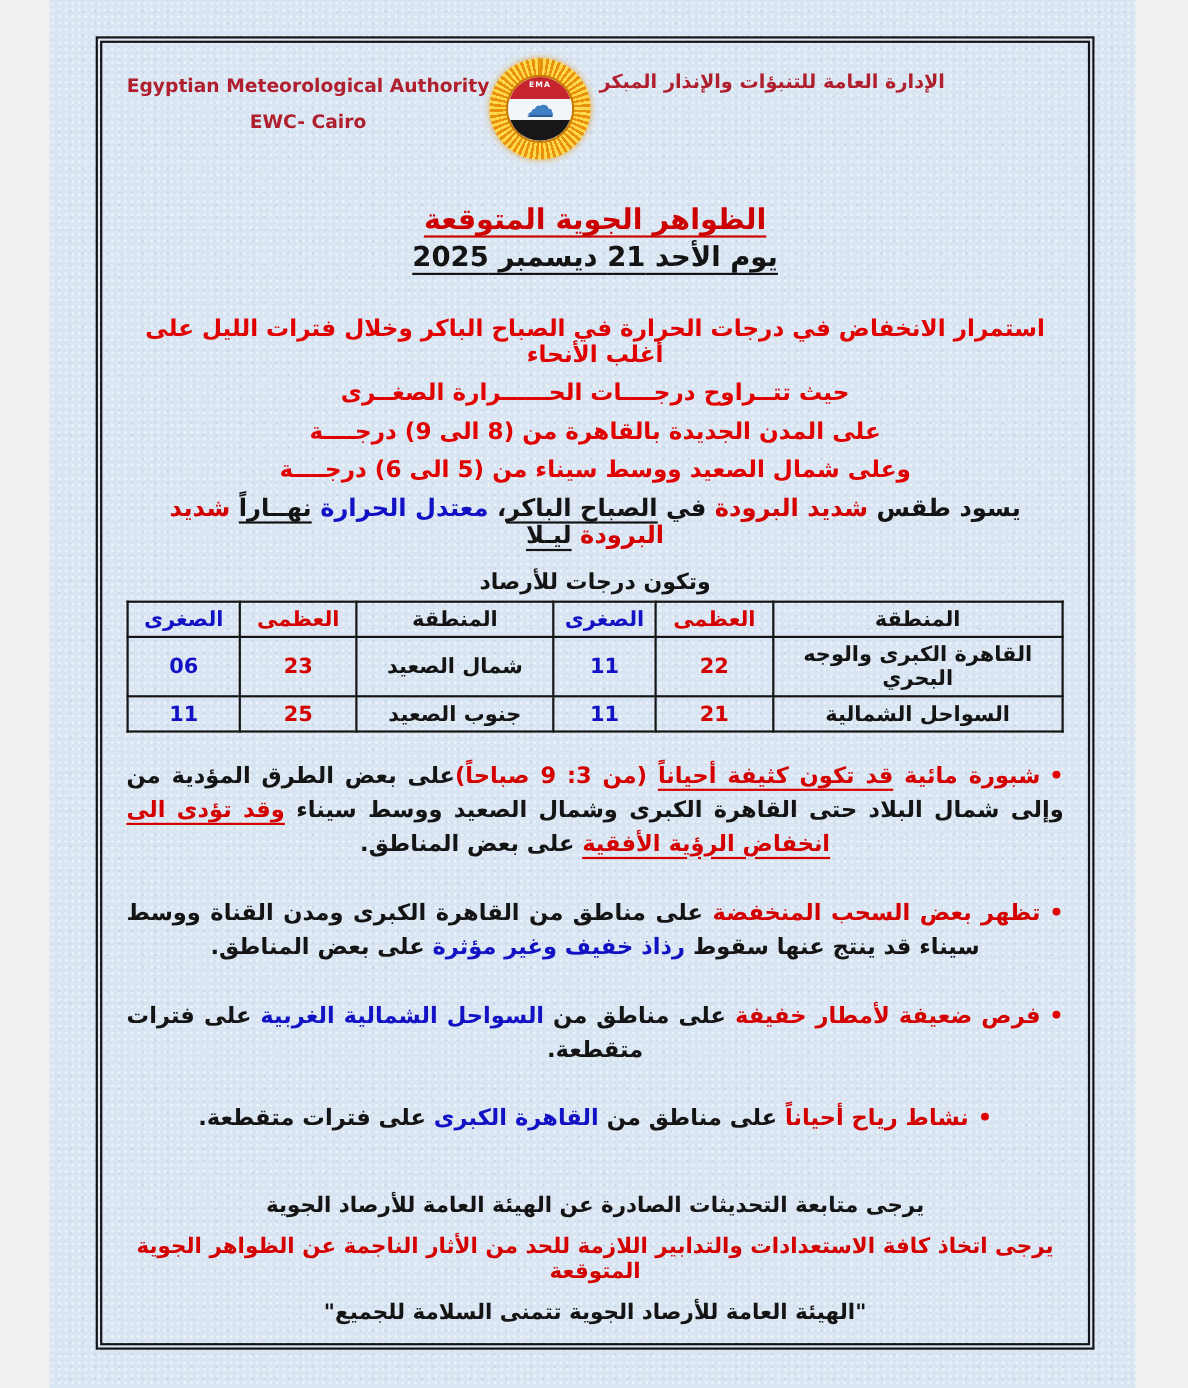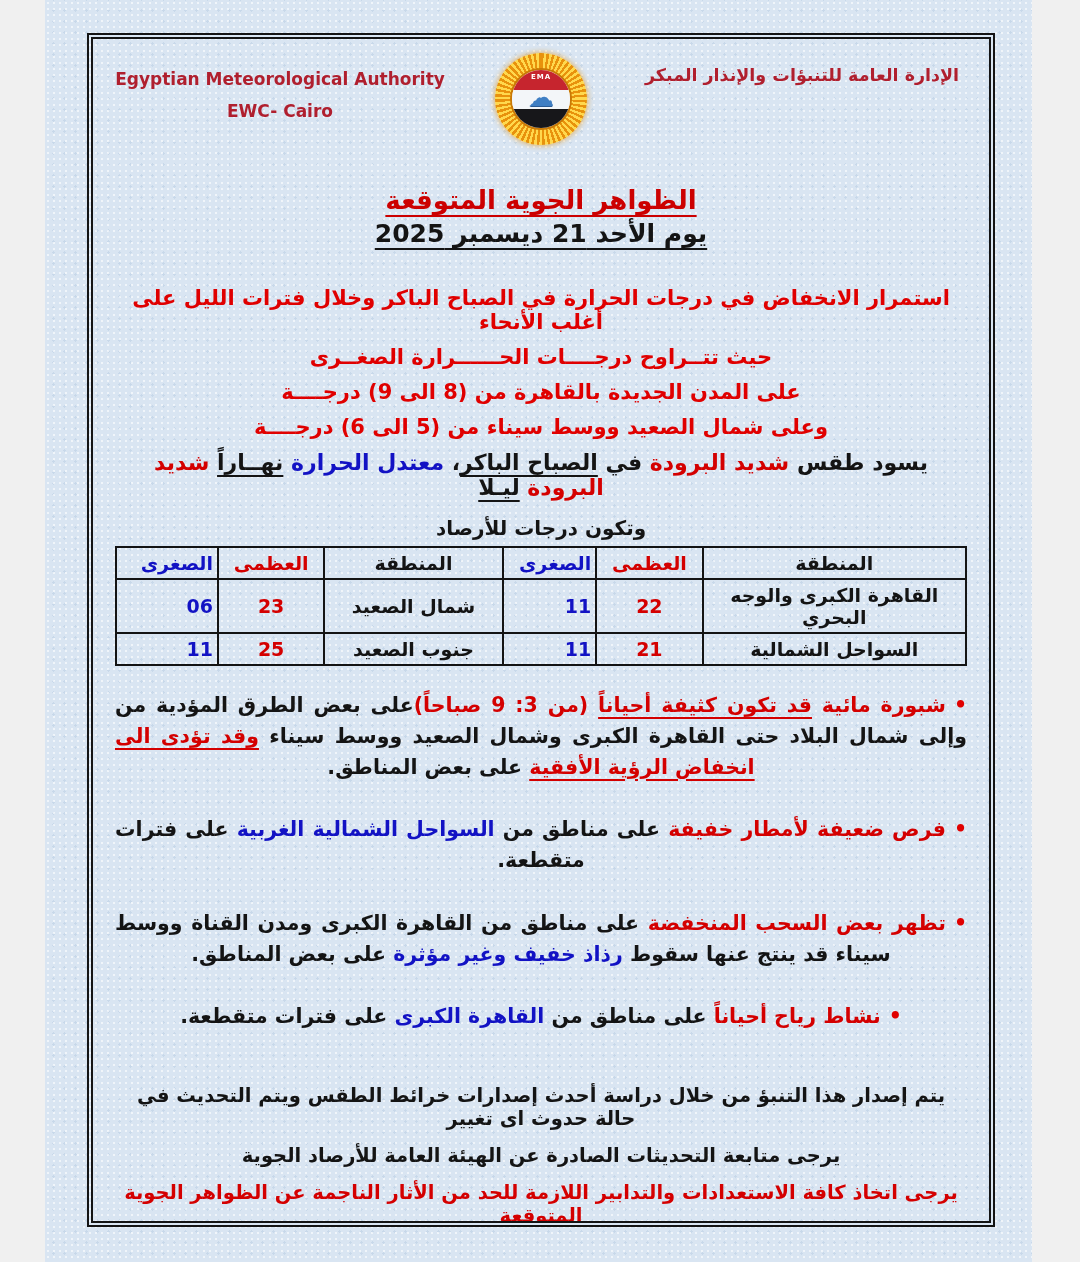--- a/index.html
+++ b/index.html
@@ -26,21 +26,21 @@
     border:2px solid #141414;
     padding:2px;
   }
   .frame-inner {
     width:100%; height:100%;
     border:2px solid #141414;
     padding:12px 22px 0 22px;
     overflow:hidden;
   }
   
-  .hdr { display:flex; direction:ltr; align-items:flex-start; justify-content:space-between; }
+  .hdr { display:flex; direction:ltr; align-items:flex-start; justify-content:flex-start; }
   .hdr-en { width:330px; text-align:center; color:#b01f2e; font-weight:bold; font-size:17px; line-height:1.9; padding-top:12px; }
   .hdr-ar { width:330px; text-align:center; color:#b01f2e; font-weight:bold; font-size:17.5px; line-height:1.9; padding-top:8px; direction:rtl; }
   
   .logo { width:92px; height:116px; margin-top:2px; position:relative; flex:0 0 auto; }
   .sun {
     width:92px; height:92px; border-radius:50%;
     background:repeating-conic-gradient(#e8920c 0deg 3.5deg, #ffd84d 3.5deg 7deg);
     display:flex; align-items:center; justify-content:center;
     box-shadow:0 0 6px rgba(230,150,20,.8);
   }
@@ -70,21 +70,21 @@
   }
   .intro { margin-top:38px; }
   .intro div { text-align:center; color:#e00000; font-weight:bold; font-size:21px; margin-bottom:11px; }
   .summary { text-align:center; font-weight:bold; font-size:22px; margin-top:6px; }
   .tbl-caption { text-align:center; color:#141414; font-weight:bold; font-size:20px; margin-top:16px; }
   
   table { width:100%; border-collapse:collapse; margin-top:6px; direction:rtl; }
   th,td { border:2px solid #141414; font-weight:bold; text-align:center; padding:4px 4px; font-size:19px; height:32px; }
   .seg.black, td.black, th.black { color:#141414; }
   .seg.red,  td.red,  th.red  { color:#d40000; }
-  .seg.blue, td.blue, th.blue { color:#1212c4;text-align:right; }
+  .seg.blue, td.blue, th.blue { color:#1212c4; }
   .seg.u { text-decoration:underline; text-underline-offset:5px; }
   
   .bullets { margin-top:24px; }
   .bullet {
     font-weight:bold; font-size:20.5px; line-height:1.5;
     text-align:justify; text-align-last:center;
     margin-bottom:32px;
   }
   .bullet-dot { color:#e00000; padding-left:8px; }
   
@@ -171,27 +171,26 @@
                 <td class="blue">11</td>
                 <td class="black">جنوب الصعيد</td>
                 <td class="red">25</td>
                 <td class="blue">11</td>
               </tr>
             </tbody>
         </table>
 
         <div class="bullets">
           <div class="bullet"><span class="bullet-dot">•</span><span><span class="seg red">شبورة مائية </span><span class="seg red u">قد تكون كثيفة أحياناً</span><span class="seg red"> (من 3: 9 صباحاً)</span><span class="seg black">على بعض الطرق المؤدية من وإلى شمال البلاد حتى القاهرة الكبرى وشمال الصعيد ووسط سيناء </span><span class="seg red u">وقد تؤدى الى انخفاض الرؤية الأفقية</span><span class="seg black"> على بعض المناطق.</span></span></div>
+          <div class="bullet"><span class="bullet-dot">•</span><span><span class="seg red">تظهر بعض السحب المنخفضة</span><span class="seg black"> على مناطق من القاهرة الكبرى ومدن القناة ووسط سيناء قد ينتج عنها سقوط </span><span class="seg blue">رذاذ خفيف وغير مؤثرة</span><span class="seg black"> على بعض المناطق.</span></span></div>
           <div class="bullet"><span class="bullet-dot">•</span><span><span class="seg red">فرص ضعيفة لأمطار خفيفة</span><span class="seg black"> على مناطق من </span><span class="seg blue">السواحل الشمالية الغربية</span><span class="seg black"> على فترات متقطعة.</span></span></div>
-          <div class="bullet"><span class="bullet-dot">•</span><span><span class="seg red">تظهر بعض السحب المنخفضة</span><span class="seg black"> على مناطق من القاهرة الكبرى ومدن القناة ووسط سيناء قد ينتج عنها سقوط </span><span class="seg blue">رذاذ خفيف وغير مؤثرة</span><span class="seg black"> على بعض المناطق.</span></span></div>
           <div class="bullet"><span class="bullet-dot">•</span><span><span class="seg red">نشاط رياح أحياناً</span><span class="seg black"> على مناطق من </span><span class="seg blue">القاهرة الكبرى</span><span class="seg black"> على فترات متقطعة.</span></span></div>
         </div>
 
         <div class="footer">
-          <div class="f-black">يتم إصدار هذا التنبؤ من خلال دراسة أحدث إصدارات خرائط الطقس ويتم التحديث في حالة حدوث اى تغيير</div>
           <div class="f-black">يرجى متابعة التحديثات الصادرة عن الهيئة العامة للأرصاد الجوية</div>
           <div class="f-red">يرجى اتخاذ كافة الاستعدادات والتدابير اللازمة للحد من الأثار الناجمة عن الظواهر الجوية المتوقعة</div>
           <div class="f-black f-quote">"الهيئة العامة للأرصاد الجوية تتمنى السلامة للجميع"</div>
         </div>
       </div>
 
     </div>
   </div>
 </div>
 

